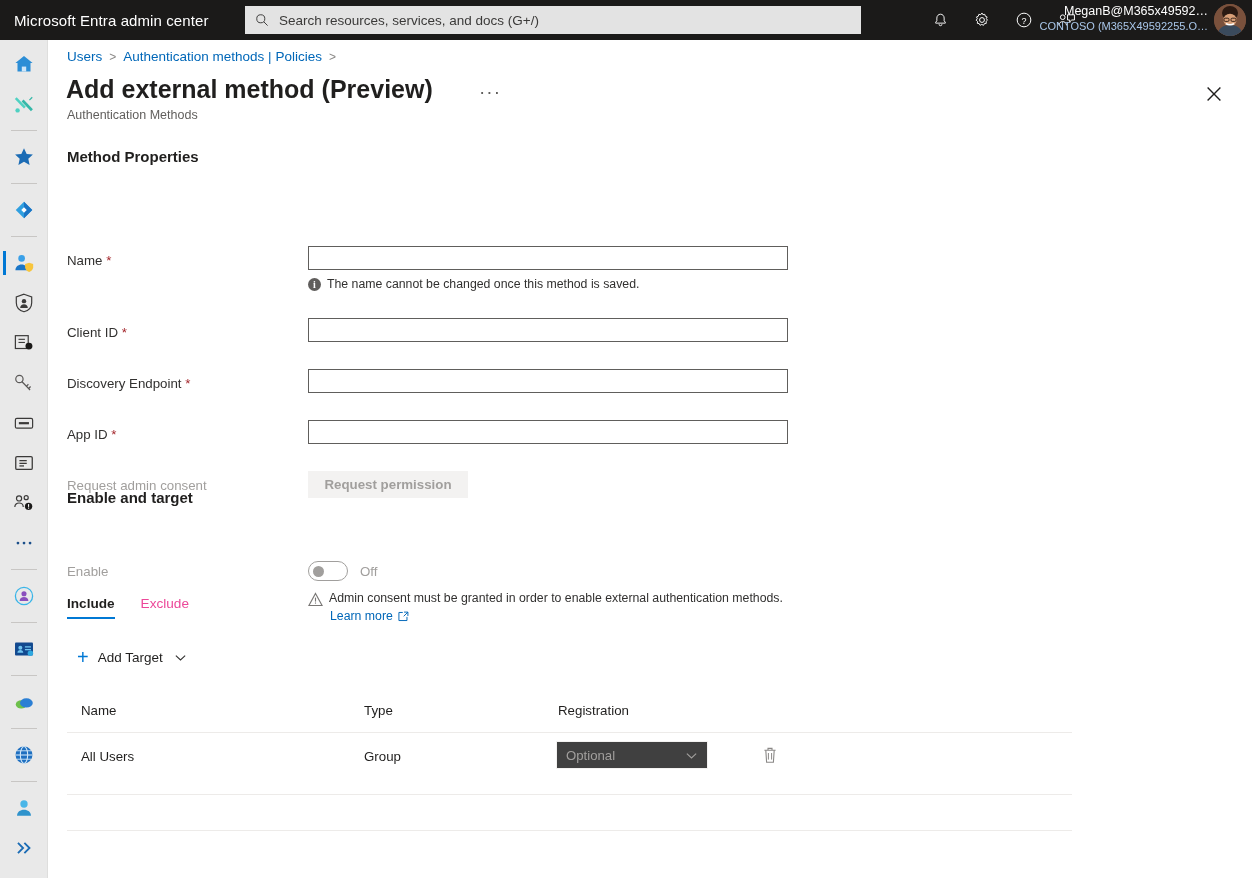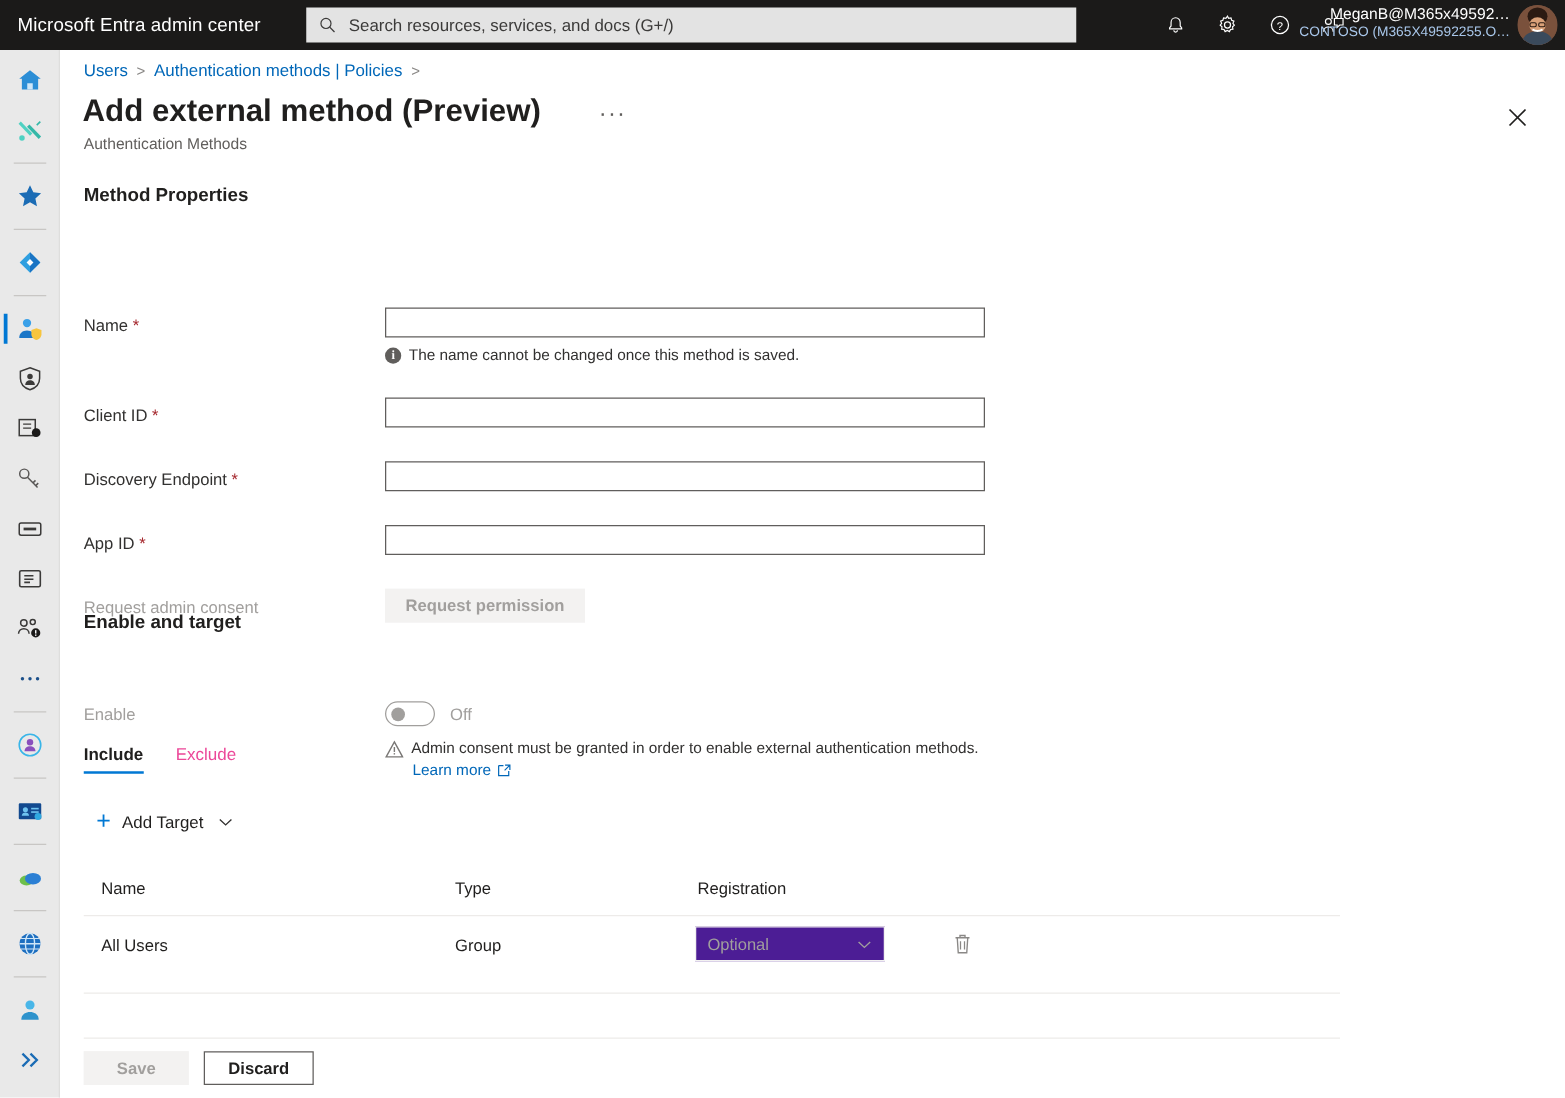--- a/index.html
+++ b/index.html
@@ -237,21 +237,21 @@
 
   .tbl-row {
     position: absolute; left: 18px; width: 1005px; height: 62px;
     border-bottom: 1px solid #edebe9;
   }
   .tbl-row .c { top: 16px; }
 
   .ddl {
     position: absolute; left: 489px; top: 8px;
     width: 152px; height: 28px;
-    background: #4c1d95; border: 1px solid #f3f2f1;
+    background: #404040; border: 1px solid #f3f2f1;
     display: flex; align-items: center; justify-content: space-between;
     padding: 0 9px; cursor: default;
   }
   .ddl span { font-size: 13.2px; color: #a19f9d; }
   .trash {
     position: absolute; left: 692px; top: 11px;
     width: 22px; height: 22px; cursor: pointer;
     display: flex; align-items: center; justify-content: center;
   }
 
@@ -602,17 +602,13 @@
       <svg width="16" height="18" viewBox="0 0 16 18">
         <path d="M2.4 4.2h11.2M6 4.2V2.4h4v1.8" fill="none" stroke="#8a8886" stroke-width="1.1"></path>
         <path d="M3.8 4.2l.8 12h6.8l.8-12" fill="none" stroke="#8a8886" stroke-width="1.1"></path>
         <line x1="6.4" y1="7" x2="6.4" y2="13.6" stroke="#8a8886" stroke-width="1"></line>
         <line x1="9.6" y1="7" x2="9.6" y2="13.6" stroke="#8a8886" stroke-width="1"></line>
       </svg>
     </div>
   </div>
 
   <div class="footer-sep"></div>
-  <div class="footer">
-    <button class="btn btn-disabled" style="width:84px; height:27px;" disabled="">Save</button>
-    <button class="btn btn-secondary" style="width:88px; height:27px;">Discard</button>
-  </div>
 </div>
 
 </body></html>

